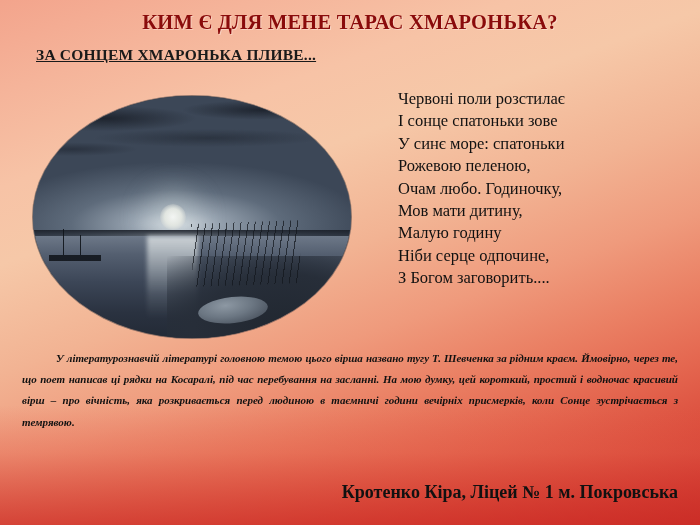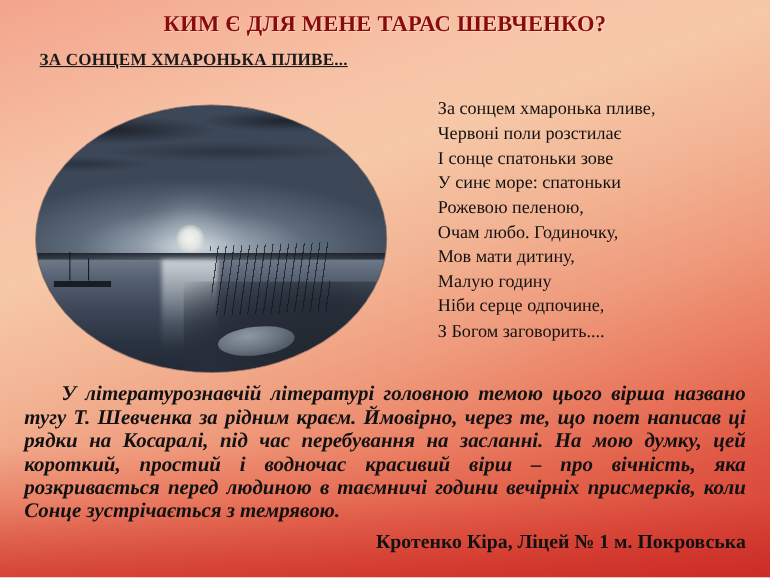--- a/index.html
+++ b/index.html
@@ -188,21 +188,21 @@
     transform: rotate(-6deg);
   }
 
   .body-text {
     position: absolute;
     left: 22px;
     right: 22px;
     top: 348px;
     font-style: italic;
     font-weight: bold;
-    font-size: 19px;
+    font-size: 11px;
     line-height: 21.2px;
     color: #111;
     text-align: justify;
     text-justify: inter-word;
     text-indent: 34px;
   }
 
   .author {
     position: absolute;
     right: 22px;
@@ -210,41 +210,40 @@
     font-weight: bold;
     font-size: 18px;
     color: #111;
   }
 </style>
 </head>
 <body>
 
 <div class="slide">
 
-  <div class="title">КИМ Є ДЛЯ МЕНЕ ТАРАС ШЕВЧЕНКО?</div>
+  <div class="title">КИМ Є ДЛЯ МЕНЕ ТАРАС ХМАРОНЬКА?</div>
 
   <div class="subtitle">ЗА СОНЦЕМ ХМАРОНЬКА ПЛИВЕ...</div>
 
   <div class="image-wrap">
     <div class="oval">
       <div class="sky"></div>
       <div class="clouds"></div>
       <div class="moon"></div>
       <div class="far-shore"></div>
       <div class="water"></div>
       <div class="moon-path"></div>
       <div class="bank"></div>
       <div class="reeds"></div>
       <div class="boat"></div>
       <div class="stone"></div>
     </div>
   </div>
 
   <div class="poem">
-    <div class="line">За сонцем хмаронька пливе,</div>
     <div class="line">Червоні поли розстилає</div>
     <div class="line">І сонце спатоньки зове</div>
     <div class="line">У синє море: спатоньки</div>
     <div class="line">Рожевою пеленою,</div>
     <div class="line">Очам любо. Годиночку,</div>
     <div class="line">Мов мати дитину,</div>
     <div class="line">Малую годину</div>
     <div class="line">Ніби серце одпочине,</div>
     <div class="line">З Богом заговорить....</div>
   </div>

